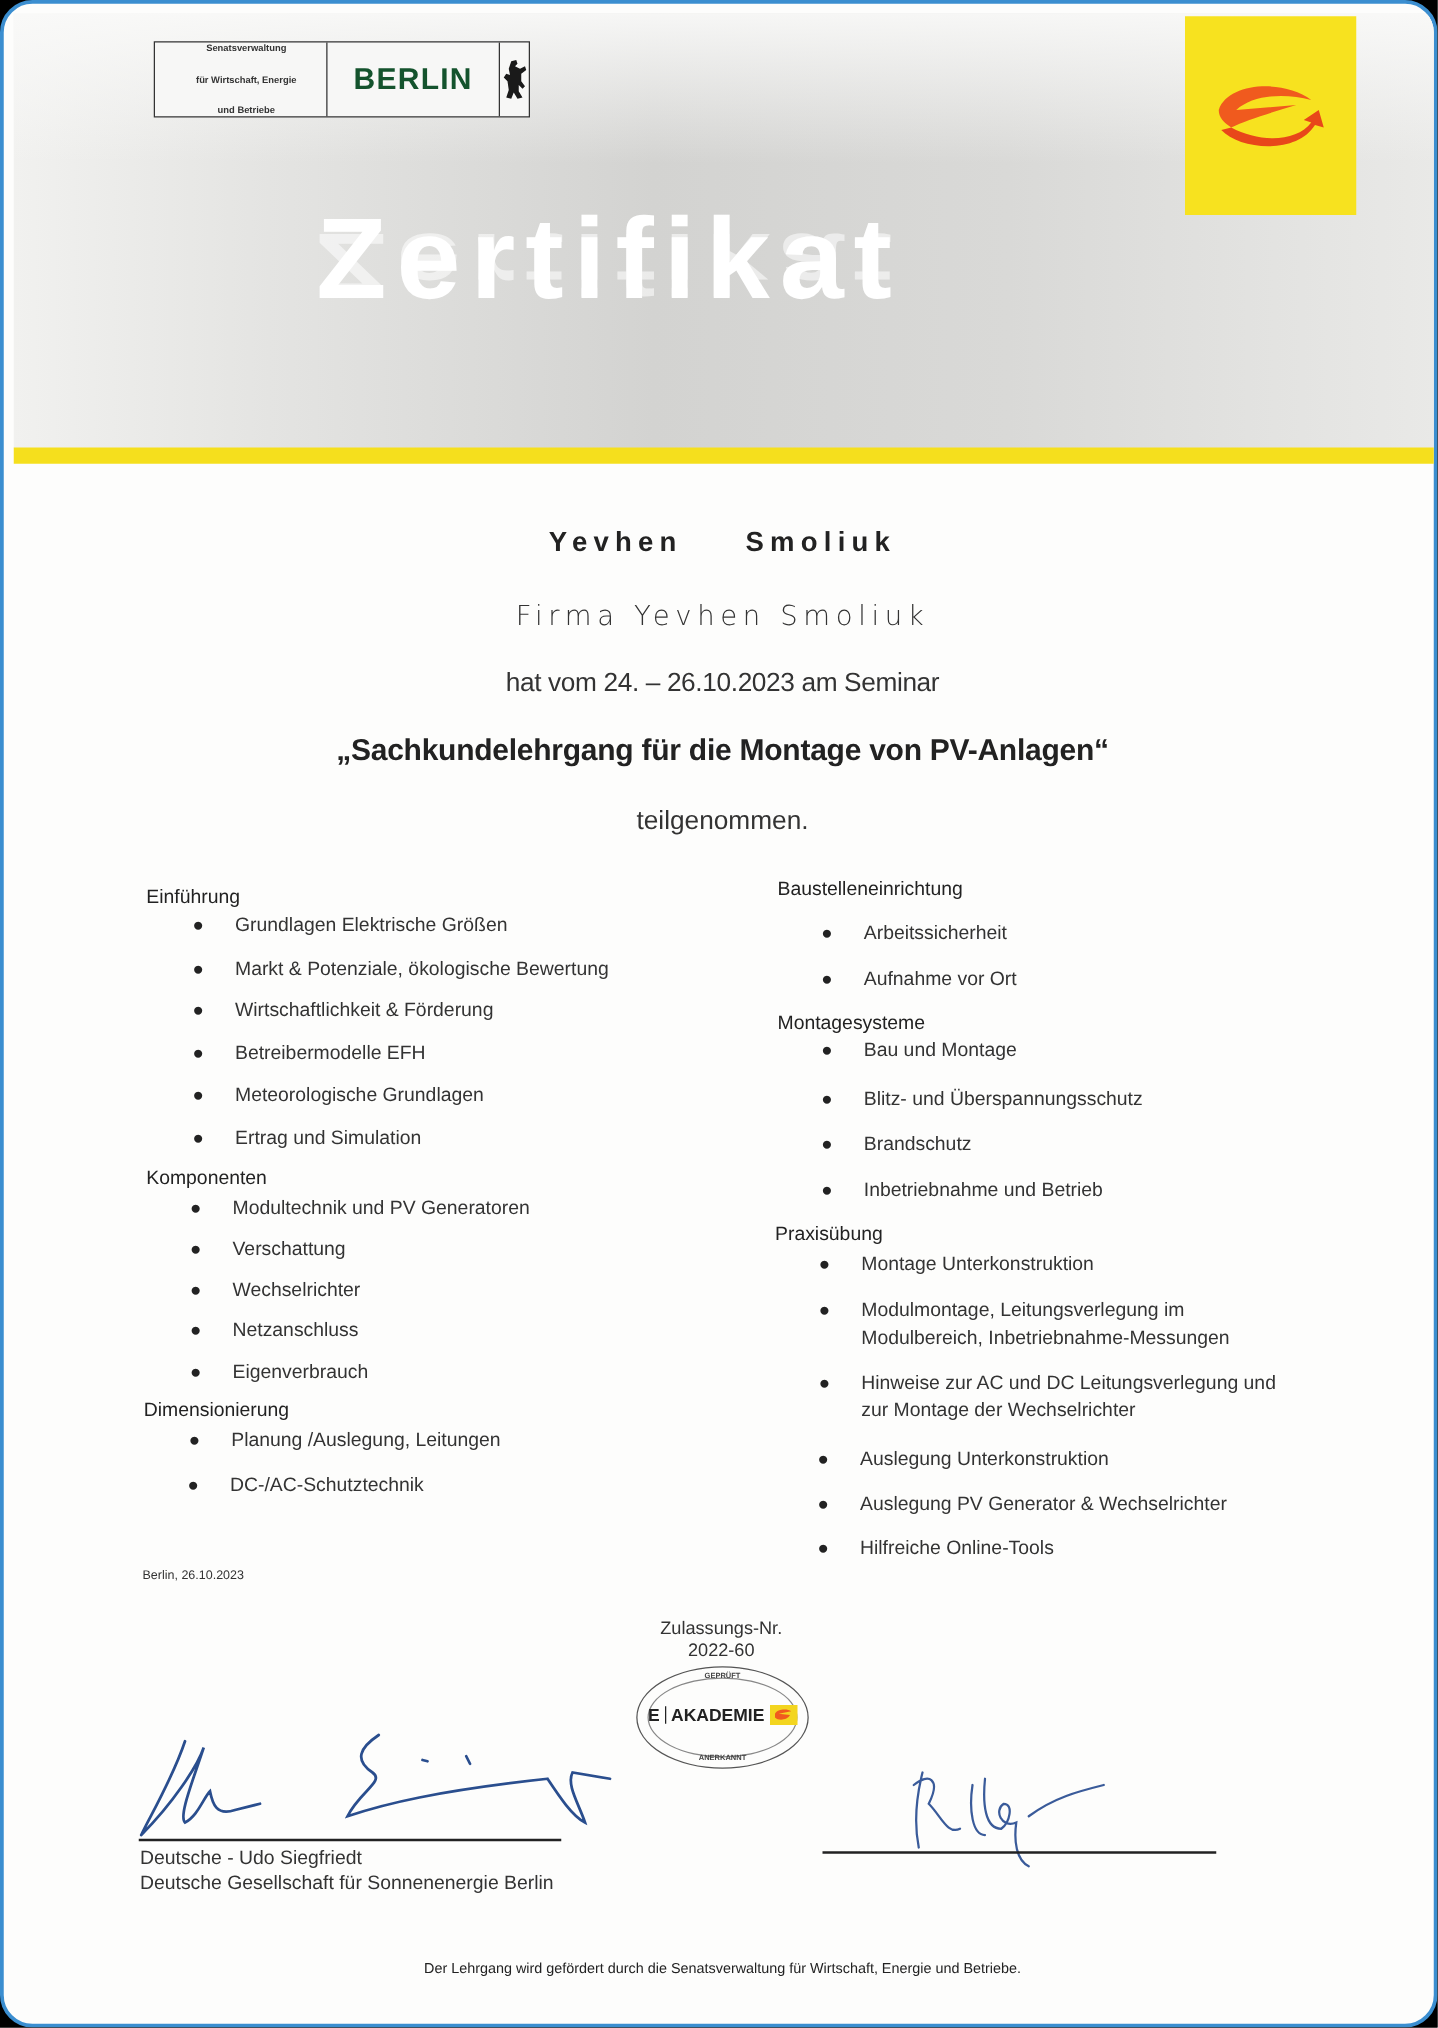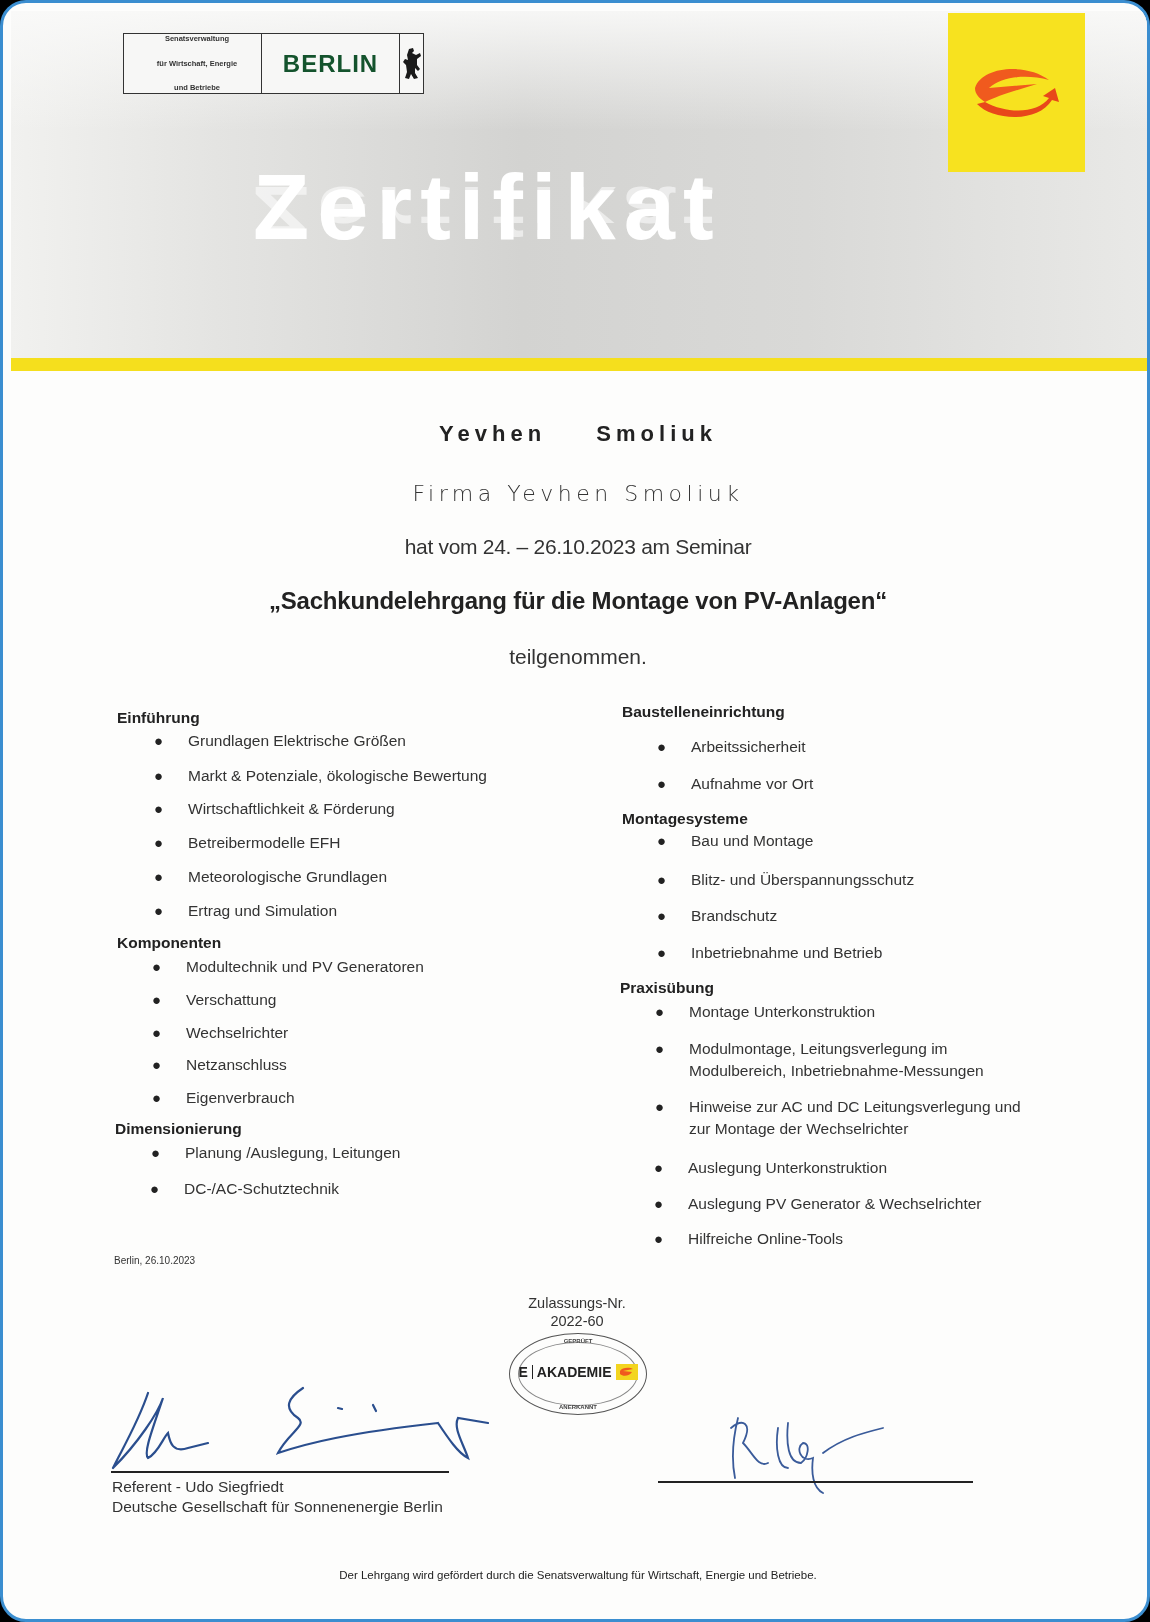--- a/index.html
+++ b/index.html
@@ -18,21 +18,21 @@
     .e-logo { position: absolute; left: 945px; top: 10px; width: 137px; height: 159px; background: #f7e21f; display: flex; align-items: center; justify-content: center; }
     .title { position: absolute; left: 250px; top: 158px; font-family: "Liberation Sans", sans-serif; font-weight: bold; font-size: 92px; letter-spacing: 8px; color: #ffffff; line-height: 1; }
     .title-reflect { position: absolute; left: 250px; top: 242px; font-weight: bold; font-size: 92px; letter-spacing: 8px; color: rgba(255,255,255,0.55); line-height: 1; transform: scaleY(-0.75); transform-origin: top; }
     .center { position: absolute; left: 0; width: 1150px; text-align: center; }
     .name { top: 418px; font-size: 22px; font-weight: bold; letter-spacing: 5px; word-spacing: 14px; color: #222; }
     .firma { top: 478px; font-size: 22px; letter-spacing: 4.5px; color: #333; font-family: "DejaVu Sans", sans-serif; font-weight: 300; }
     .period { top: 532px; font-size: 21px; color: #333; letter-spacing: -0.3px; }
     .seminar { top: 584px; font-size: 24px; font-weight: bold; color: #222; letter-spacing: -0.2px; }
     .teil { top: 642px; font-size: 21px; color: #333; }
     .col { position: absolute; font-size: 15.5px; color: #333; }
-    .sec-h { font-weight: bold; color: #222; font-size: 15.5px; position: absolute; white-space: nowrap; }
+    .sec-h { font-weight: normal; color: #222; font-size: 15.5px; position: absolute; white-space: nowrap; }
     .item { position: absolute; white-space: nowrap; line-height: 22px; }
     .item .bullet { position: absolute; left: -34px; top: 0; font-size: 15px; color: #222; }
     .berlin-date { position: absolute; left: 111px; top: 1252px; font-size: 10px; color: #333; }
     .seal-text { position: absolute; left: 504px; top: 1291px; width: 140px; text-align: center; font-size: 14.5px; line-height: 18px; color: #333; }
     .seal { position: absolute; left: 506px; top: 1330px; width: 136px; height: 80px; border: 1.5px solid #555; border-radius: 50%; }
     .seal .inner { position: absolute; left: 8px; top: 8px; right: 8px; bottom: 8px; border: 1px solid #888; border-radius: 50%; }
     .seal .top { position: absolute; left: 0; right: 0; top: 4px; text-align: center; font-size: 6px; font-weight: bold; color: #444; }
     .seal .bottom { position: absolute; left: 0; right: 0; bottom: 4px; text-align: center; font-size: 6px; font-weight: bold; color: #444; }
     .seal .mid { position: absolute; left: 0; right: 0; top: 30px; text-align: center; font-size: 14px; font-weight: bold; color: #222; display: flex; justify-content: center; align-items: center; gap: 4px; }
     .seal .mid .sep { width: 1px; height: 14px; background: #222; }
@@ -144,21 +144,21 @@
       </span>
     </div>
     <div class="bottom">ANERKANNT</div>
   </div>
 
   <svg style="position:absolute;left:105px;top:1380px;" width="400" height="90" viewBox="0 0 400 90">
     <path d="M40 10 C30 40, 12 70, 5 85 M5 85 C30 60, 50 30, 55 15 C45 45, 35 70, 40 75 C50 70, 55 55, 60 50 C62 60, 65 70, 80 65 L100 60 M195 5 C180 15, 175 25, 190 35 C200 42, 180 50, 170 70 C200 60, 240 50, 330 40 C340 55, 350 70, 360 75 C355 60, 345 45, 350 35 L380 40 M230 25 L234 26 M265 22 L268 28" fill="none" stroke="#2a4e8e" stroke-width="2.2" stroke-linecap="round"></path>
   </svg>
   <div class="sig-line" style="left:108px;top:1468px;width:338px;"></div>
   <div class="sig-caption" style="left:109px;top:1474px;">
-    <div>Referent - Udo Siegfriedt</div>
+    <div>Deutsche - Udo Siegfriedt</div>
     <div>Deutsche Gesellschaft für Sonnenenergie Berlin</div>
   </div>
 
   <svg style="position:absolute;left:720px;top:1405px;" width="180" height="90" viewBox="0 0 180 90">
     <path d="M15 10 C10 30, 8 50, 12 70 M8 20 C20 10, 30 15, 20 35 C30 45, 35 60, 45 55 M55 20 C52 40, 55 60, 65 60 M65 15 C63 35, 65 55, 78 55 C85 50, 88 35, 80 35 C72 40, 78 55, 90 50 C88 65, 90 80, 100 85 M100 45 C120 30, 140 25, 160 20" fill="none" stroke="#3a5b9a" stroke-width="1.8" stroke-linecap="round"></path>
   </svg>
   <div class="sig-line" style="left:655px;top:1478px;width:315px;"></div>
 
   <div class="footer">Der Lehrgang wird gefördert durch die Senatsverwaltung für Wirtschaft, Energie und Betriebe.</div>
 </div>

